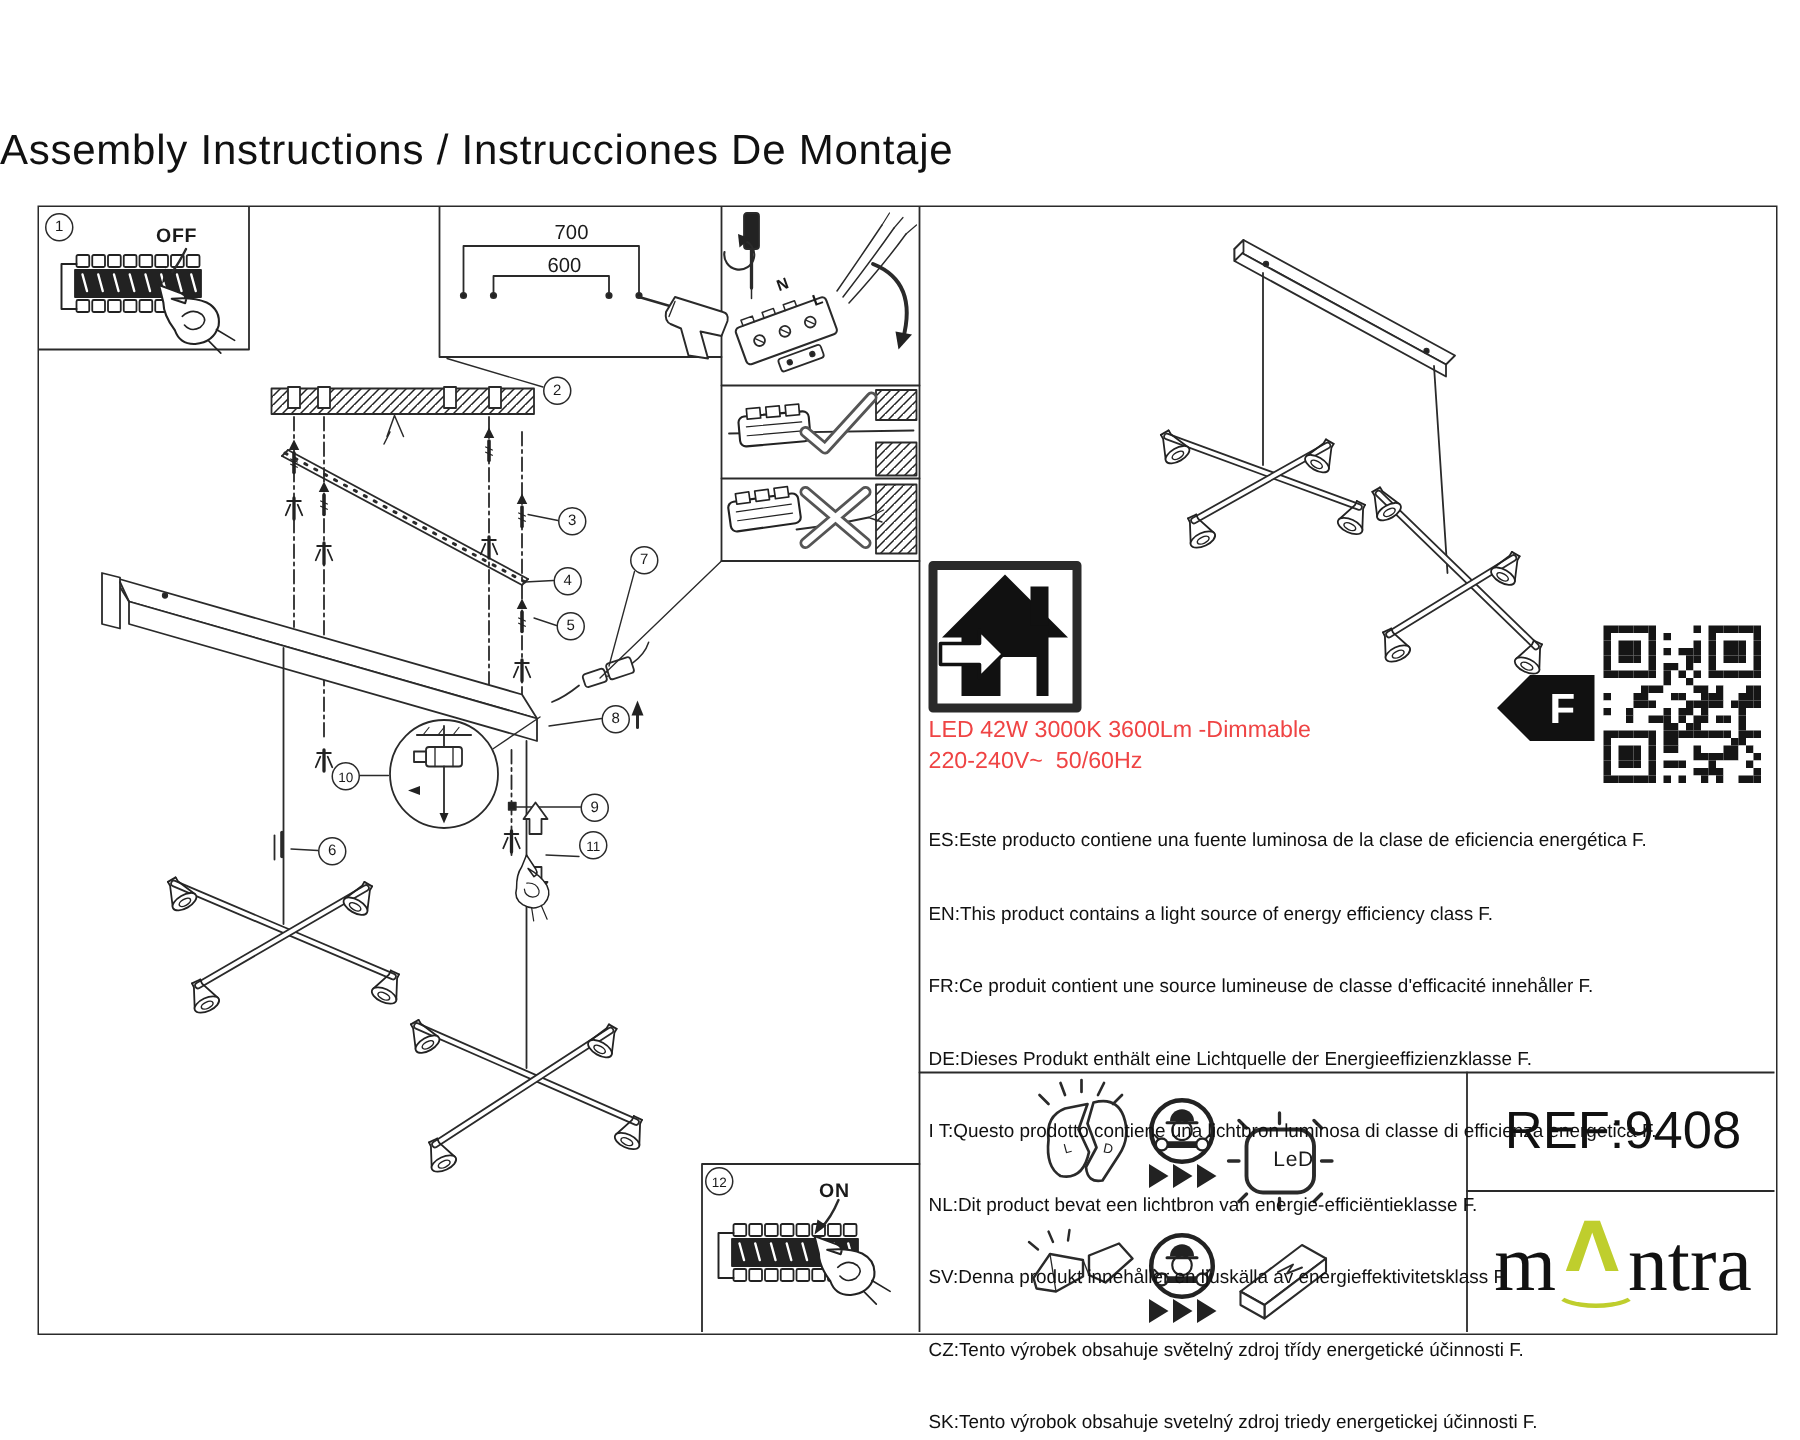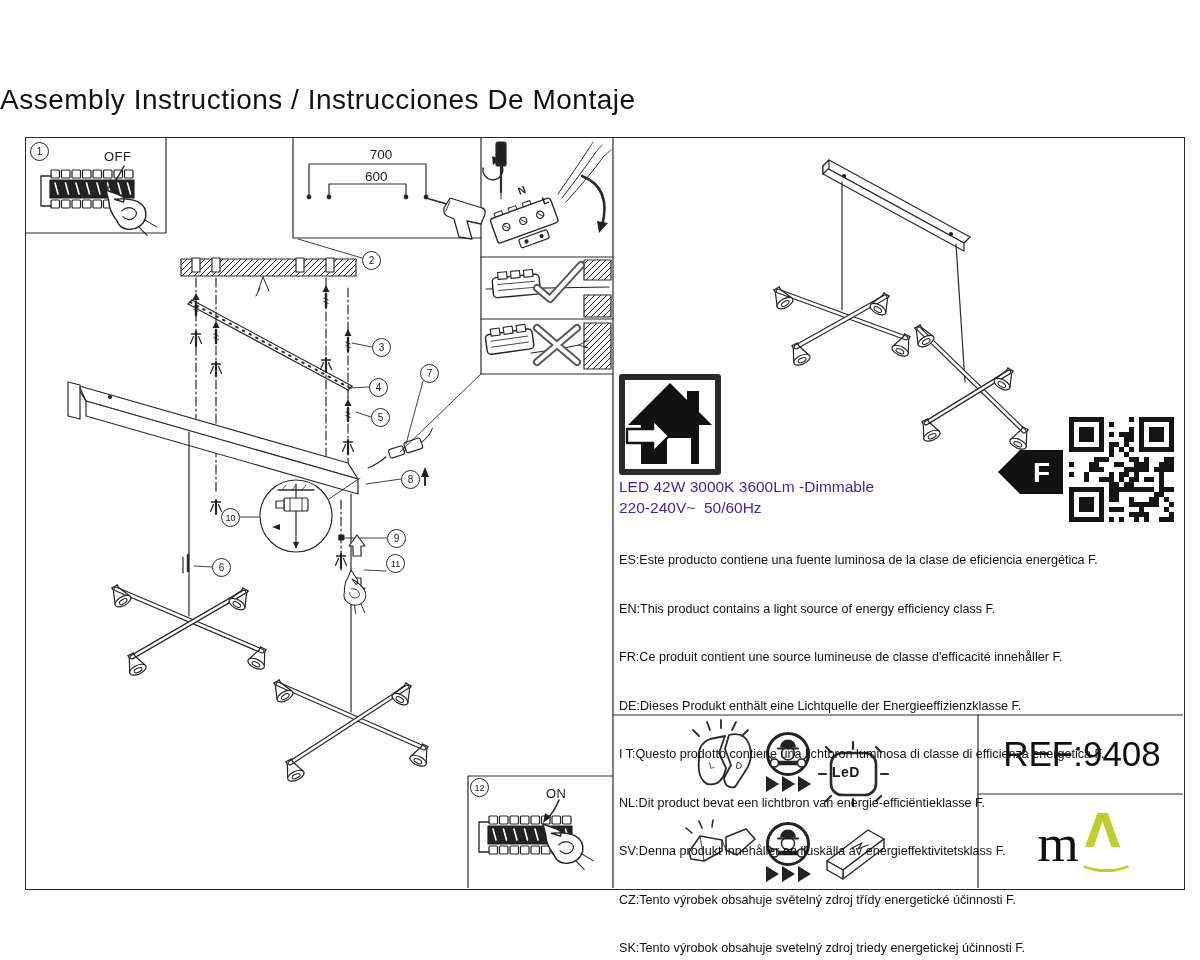--- a/index.html
+++ b/index.html
@@ -3,26 +3,26 @@
 <meta charset="utf-8">
 <style>
   html,body{margin:0;padding:0;}
   body{width:1200px;height:960px;background:#fff;font-family:"Liberation Sans",sans-serif;color:#1a1a1a;position:relative;overflow:hidden;}
   .abs{position:absolute;}
   #title{left:0;top:84px;width:1200px;text-align:left;font-size:28px;color:#111;letter-spacing:.5px;}
   #main{left:25px;top:137px;width:1160px;height:753px;border:1.6px solid #2a2a2a;box-sizing:border-box;}
   #art{position:absolute;left:0;top:0;}
   .callout{position:absolute;width:17px;height:17px;border:1.2px solid #2a2a2a;border-radius:50%;display:flex;align-items:center;justify-content:center;font-size:10px;background:#fff;z-index:3;}
   .dim{position:absolute;font-size:13.5px;margin-left:13px;}
-  .switchlbl{position:absolute;font-size:13px;font-weight:normal;letter-spacing:.5px;}
+  .switchlbl{position:absolute;font-size:13px;font-weight:bold;letter-spacing:.5px;}
   .nl{position:absolute;font-size:10.5px;font-weight:bold;transform:rotate(-20deg);}
-  .spec{position:absolute;font-size:15.5px;white-space:pre;color:#4c1d95;text-align:center;}
+  .spec{position:absolute;font-size:15.5px;white-space:pre;color:#ef4444;text-align:center;}
   #langs{position:absolute;left:593px;top:382px;font-size:12.6px;line-height:16.15px;white-space:pre;color:#111;}
   #fletter{position:absolute;left:994px;top:319px;width:43px;text-align:center;font-size:28px;font-weight:bold;color:#fff;z-index:2;}
-  #ledbadge-text{position:absolute;left:806px;top:626px;width:44px;text-align:left;font-size:14px;font-weight:bold;letter-spacing:.5px;}
+  #ledbadge-text{position:absolute;left:806px;top:626px;width:44px;text-align:right;font-size:14px;font-weight:normal;letter-spacing:.5px;}
   #ref{position:absolute;left:954px;top:596px;width:204px;text-align:center;font-size:35px;color:#111;}
   #logo{position:absolute;left:952px;top:656px;width:208px;height:97px;display:flex;align-items:center;justify-content:center;font-family:"Liberation Serif",serif;}
   .logo-black{font-size:53px;color:#111;}
   #logo-mid{position:relative;width:46px;height:66px;margin:0 1px;}
   #logo-accent{position:absolute;left:2px;top:-6px;width:42px;text-align:center;font-size:46px;font-weight:bold;color:#bfce2d;font-family:"DejaVu Sans",sans-serif;}
   #logo-arc{position:absolute;left:-2px;top:40px;width:50px;height:16px;border:3.5px solid transparent;border-bottom:3.5px solid #bfce2d;border-radius:50%;}
   #qr{position:absolute;left:1043px;top:279px;width:105px;height:105px;display:grid;grid-template-columns:repeat(21,1fr);grid-template-rows:repeat(21,1fr);background:#fff;}
   .qd{background:#151515;}
   .ql{background:#fff;}
 </style>
@@ -874,14 +874,15 @@
       <div class="qd"></div>
     </div>
 
   <div id="ref">REF:9408</div>
   <div id="logo">
     <span class="logo-black">m</span>
     <span id="logo-mid">
       <span id="logo-accent">Λ</span>
       <span id="logo-arc"></span>
     </span>
+    <span class="logo-black">ntra</span>
   </div>
 </div>
 
 </body></html>

